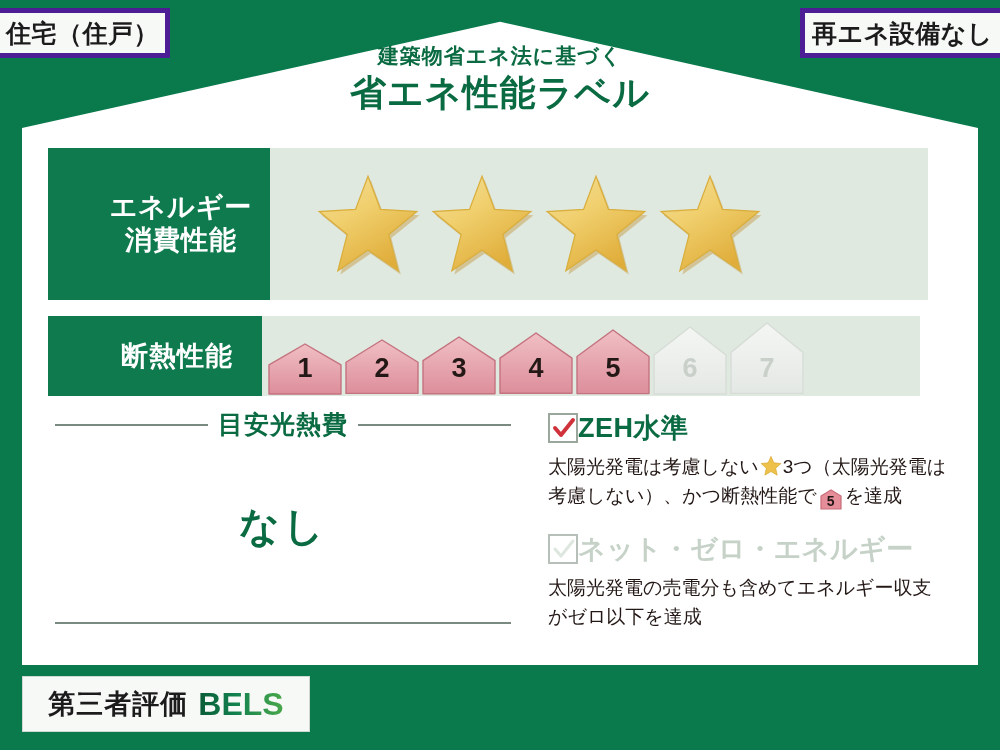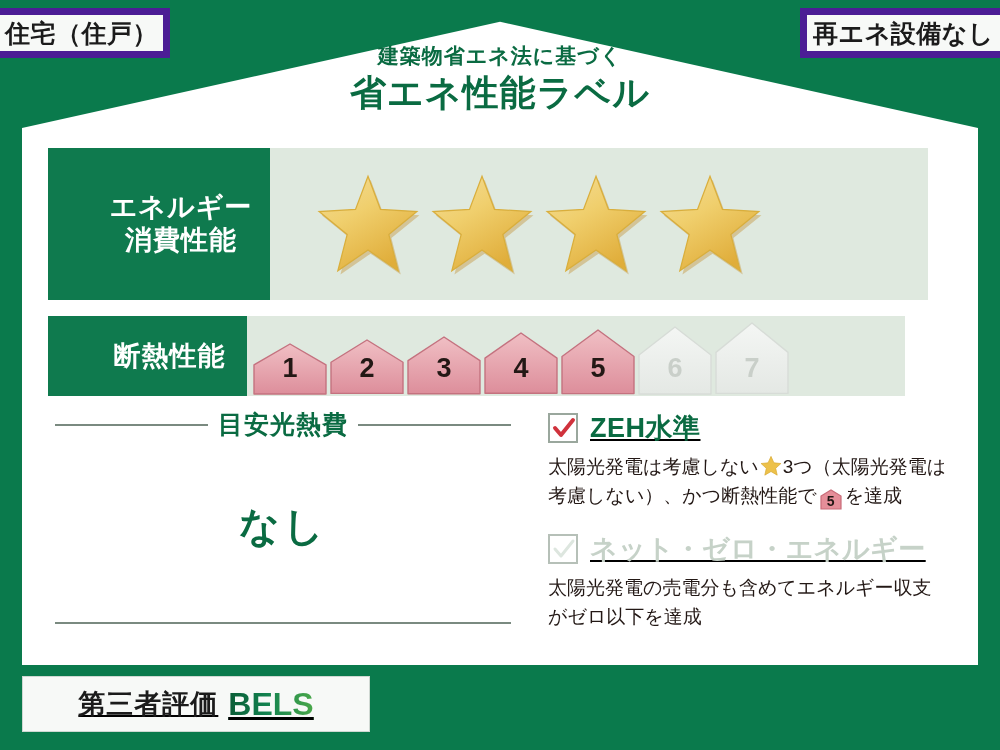--- a/index.html
+++ b/index.html
@@ -17,21 +17,21 @@
     clip-path:polygon(0% 18.0%, 50% 1.8%, 100% 18.0%, 100% 100%, 0% 100%);
   }
   .house-inner{
     position:absolute;left:32px;top:20px;width:936px;height:635px;
     background:#ffffff;
     clip-path:polygon(0% 18.0%, 50% 1.8%, 100% 18.0%, 100% 100%, 0% 100%);
   }
 
   
   .corner-tag{
-    position:absolute;background:#f7f9f7;border:7px solid #4c1d95;
+    position:absolute;background:#f7f9f7;border:5px solid #4c1d95;
     display:flex;align-items:center;justify-content:center;
     color:#1b1b1b;font-weight:bold;letter-spacing:0.5px;
     box-sizing:border-box;
   }
   #tag-left{left:0;top:8px;width:170px;height:50px;font-size:25px;border-left:none;}
   #tag-right{right:0;top:8px;width:200px;height:50px;font-size:25px;border-right:none;}
 
   
   .title-wrap{position:absolute;left:0;top:43px;width:1000px;text-align:center;}
   .title-sub{font-size:21px;font-weight:bold;color:#0a6b42;letter-spacing:1px;line-height:1.2;}
@@ -46,21 +46,21 @@
     box-sizing:border-box;
     padding-left:44px;
   }
   .row-body{background:#dfe9df;display:flex;align-items:center;box-sizing:border-box;}
 
   #row-energy{left:48px;top:148px;width:880px;height:152px;}
   #row-energy .row-label{width:222px;font-size:27px;}
   #row-energy .row-body{width:658px;padding-left:44px;gap:6px;}
 
   #row-insulation{left:48px;top:316px;width:880px;height:80px;}
-  #row-insulation .row-label{width:199px;font-size:27px;}
+  #row-insulation .row-label{width:214px;font-size:27px;}
   #row-insulation .row-body{width:658px;padding-left:6px;}
 
   
   .star{width:108px;height:104px;display:block;}
 
   
   .badges{display:flex;align-items:flex-end;gap:3px;height:80px;padding-bottom:3px;}
   .badge{
     position:relative;width:74px;display:flex;align-items:flex-end;justify-content:center;
     font-size:27px;font-weight:bold;box-sizing:border-box;
@@ -72,42 +72,41 @@
 
   
   #cost-block{position:absolute;left:55px;top:408px;width:456px;}
   .cost-head{display:flex;align-items:center;gap:10px;}
   .cost-rule{flex:1;height:2px;background:#7a8a80;}
   .cost-title{font-size:25px;font-weight:bold;color:#0a6b42;letter-spacing:1px;white-space:nowrap;}
   .cost-value{text-align:center;font-size:40px;font-weight:bold;color:#0a6b42;margin-top:58px;letter-spacing:3px;}
   .cost-bottom-rule{height:2px;background:#7a8a80;margin-top:68px;}
 
   #zeh-block{position:absolute;left:548px;top:410px;width:400px;}
-  .zeh-head{display:flex;align-items:center;gap:12px;text-decoration:underline;}
+  .zeh-head{display:flex;align-items:center;}
   .chk{width:30px;height:30px;border:2px solid #b6c0b8;background:#ffffff;position:relative;box-sizing:border-box;flex:none;}
   .chk.on{border-color:#9aa79d;}
   .chk svg{position:absolute;left:1px;top:0px;width:26px;height:26px;}
   .zeh-title{font-size:27px;font-weight:bold;color:#0a6b42;letter-spacing:0.5px;white-space:nowrap;}
   .zeh-title.muted{color:#c6d2c8;}
   .zeh-desc{font-size:19px;color:#231815;line-height:1.52;margin-top:7px;letter-spacing:0px;}
   .zeh-block-2{margin-top:20px;}
   .inline-star{display:inline-block;vertical-align:-4px;width:22px;height:22px;margin:0 1px;}
   .inline-badge{
     display:inline-block;vertical-align:-4px;width:24px;height:22px;margin:0 2px;position:relative;
     font-size:14px;font-weight:bold;color:#231815;text-align:center;line-height:26px;
   }
   .inline-badge svg{position:absolute;left:0;top:0;width:100%;height:100%;}
   .inline-badge i{position:relative;z-index:2;font-style:normal;}
 
   
   #footer-badge{
-    position:absolute;left:22px;bottom:18px;width:348px;height:56px;
+    position:absolute;left:22px;bottom:18px;width:288px;height:56px;
     background:#f7f9f7;border:1px solid #cfd8d2;display:flex;align-items:center;justify-content:center;
     box-sizing:border-box;
-    text-decoration:underline;
   }
   .footer-jp{font-size:27px;font-weight:bold;color:#1b1b1b;letter-spacing:1px;}
   .footer-bels{
     font-size:32px;font-weight:bold;margin-left:10px;letter-spacing:0px;
     background:linear-gradient(90deg,#0a5c36 0%,#12824f 45%,#4aa84a 100%);
     -webkit-background-clip:text;background-clip:text;color:transparent;
   }
 </style>
 </head>
 <body>

